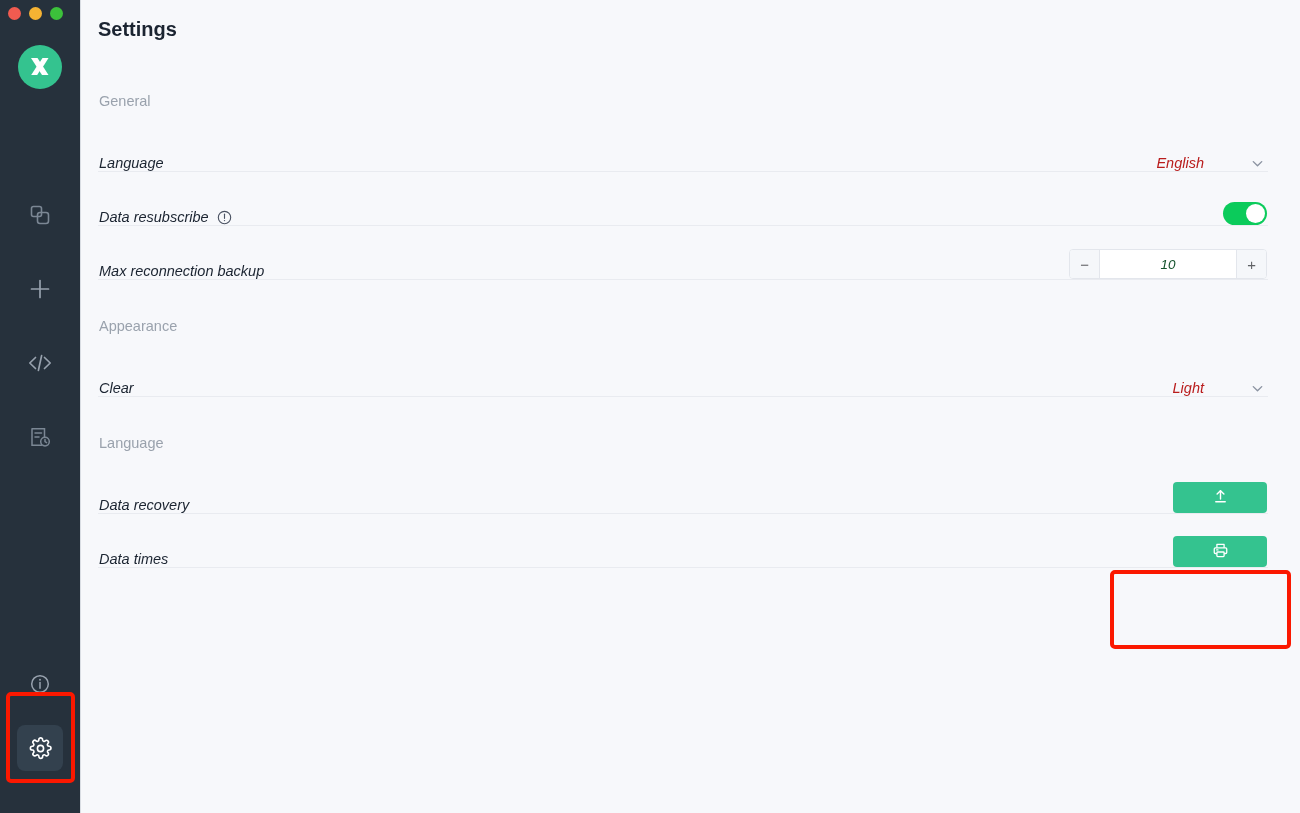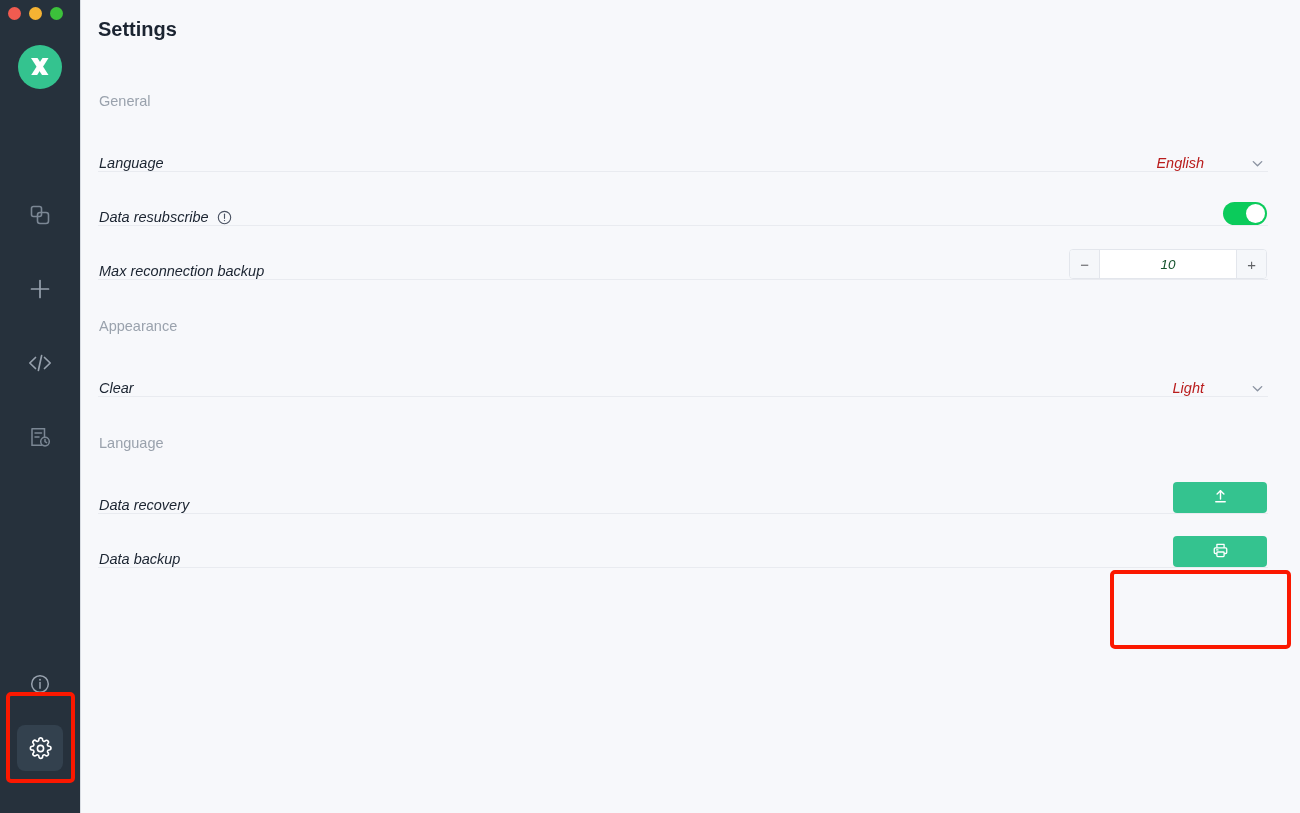--- a/index.html
+++ b/index.html
@@ -305,21 +305,21 @@
                   <line x1="9" y1="2.8" x2="9" y2="11.6"></line>
                   <polyline points="5.4,6.4 9,2.8 12.6,6.4"></polyline>
                   <line x1="4" y1="14.6" x2="14" y2="14.6"></line>
                 </svg>
               </span>
             </button>
           </div>
         </div>
 
         <div class="row">
-          <div class="row-label">Data backup</div>
+          <div class="row-label">Data times</div>
           <div class="row-ctrl">
             <button class="gbtn">
               <span>
                 <svg width="17" height="17" viewBox="0 0 18 18" fill="none" stroke="#ffffff" stroke-width="1.4" stroke-linejoin="round">
                   <path d="M5.2 6.2 V2.6 h7.6 V6.2"></path>
                   <rect x="2.4" y="6.2" width="13.2" height="6" rx="1.2"></rect>
                   <rect x="5.2" y="10.6" width="7.6" height="4.8" rx="0.8" fill="#34c38f"></rect>
                   <line x1="4.9" y1="8.4" x2="6.3" y2="8.4" stroke-linecap="round"></line>
                 </svg>
               </span>

